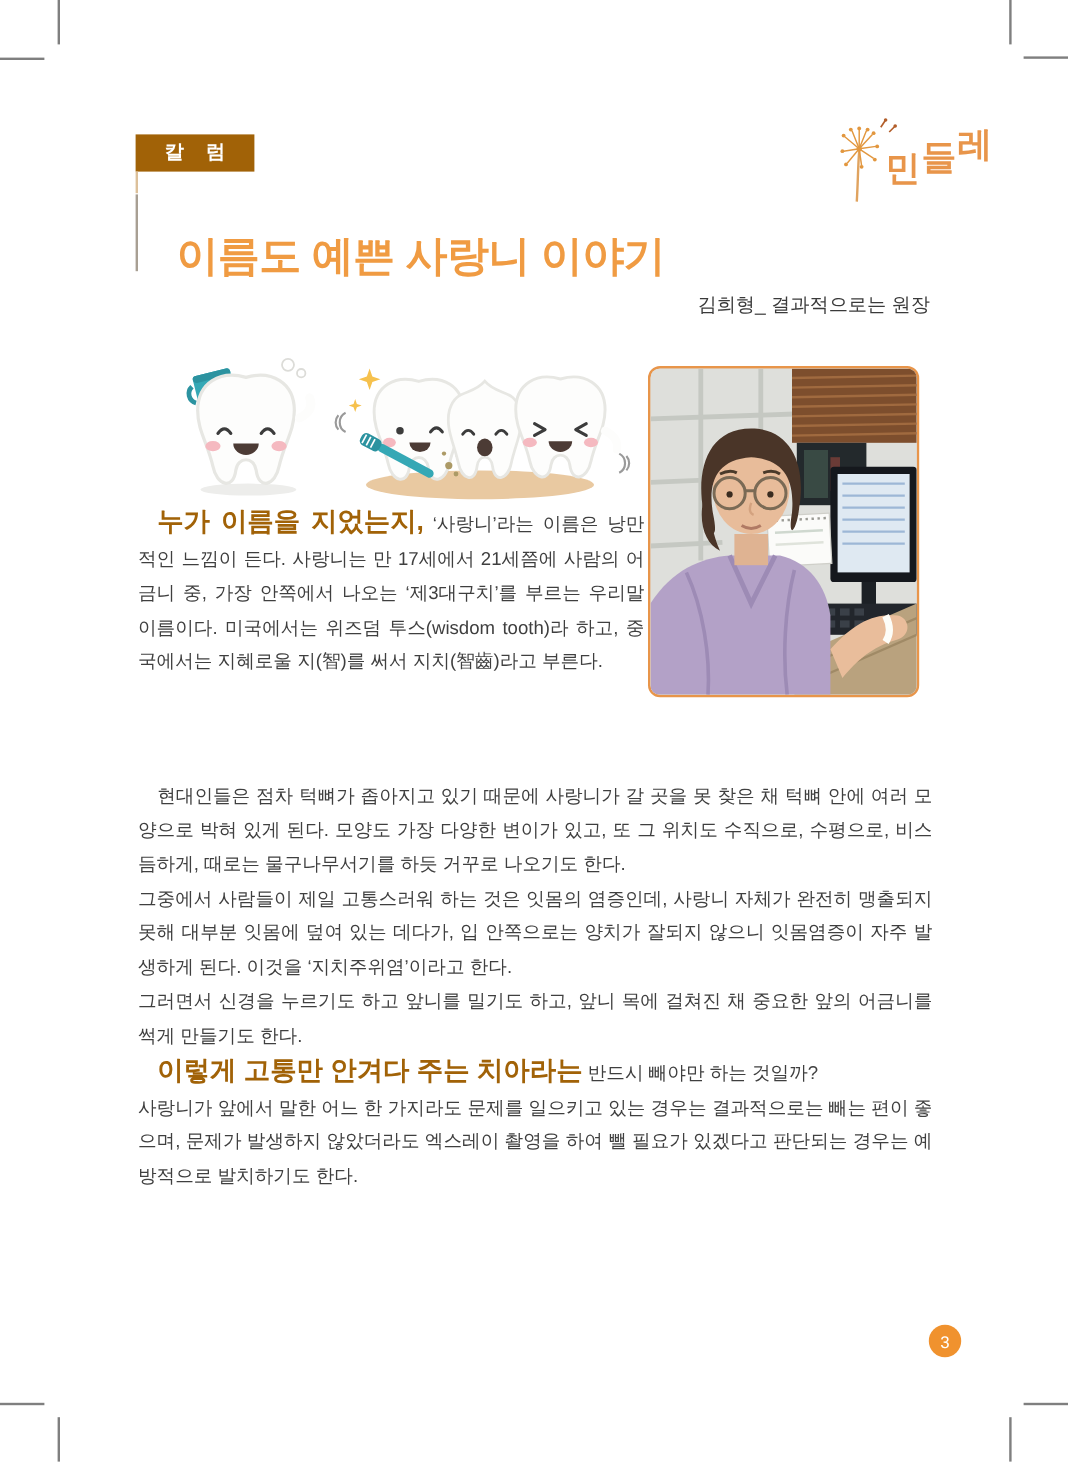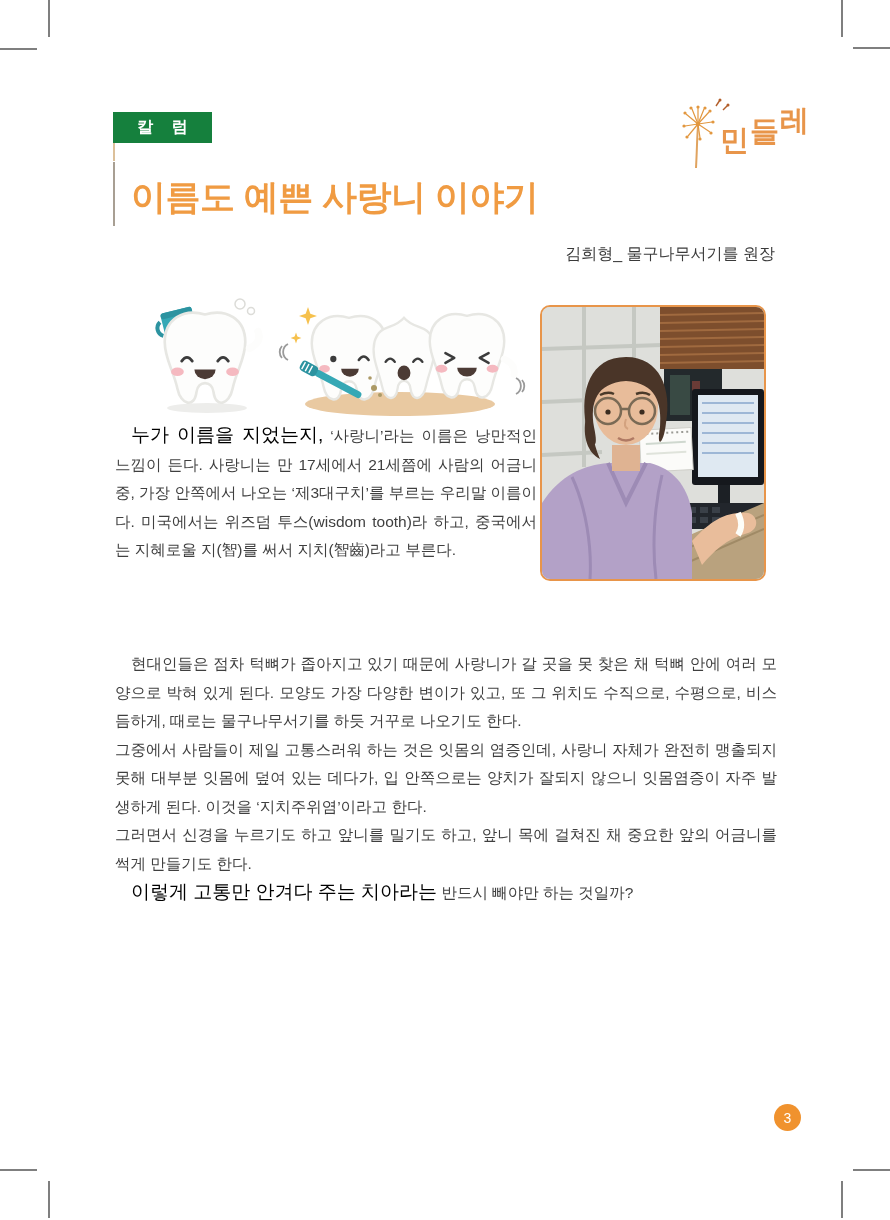--- a/index.html
+++ b/index.html
@@ -7,34 +7,34 @@
     width:890px; height:1220px; position:relative; background:#ffffff;
     font-family:"Liberation Sans", sans-serif; overflow:hidden;
   }
   .crop { position:absolute; background:#7f7f7f; }
   .crop.v { width:2px; height:37px; }
   .crop.h { width:37px; height:2px; }
 
   
   .badge {
     position:absolute; left:113px; top:112px; width:99px; height:31px;
-    background:#15803d; color:#fff; font-size:16px; font-weight:bold;
+    background:#a16207; color:#fff; font-size:16px; font-weight:bold;
     letter-spacing:7px; display:flex; align-items:center; justify-content:center;
     padding-left:7px; box-sizing:border-box;
   }
   .badge-pole { position:absolute; left:113px; top:143px; width:2px; height:18px; background:#dcc09a; }
-  .logo { position:absolute; left:682px; top:98px; width:140px; height:72px; }
+  .logo { position:absolute; left:700px; top:98px; width:140px; height:72px; }
   .logo-text { position:absolute; left:38px; top:14px; font-weight:800; color:#e8954a; font-size:29px; letter-spacing:1px; }
   .logo-text .c0 { position:relative; top:9px; }
   .logo-text .c1 { position:relative; top:0px; }
   .logo-text .c2 { position:relative; top:-11px; }
 
   .title-bar { position:absolute; left:113px; top:162px; width:2px; height:64px; background:#a89f93; }
   .title {
-    position:absolute; left:131px; top:174px; margin:0;
+    position:absolute; left:131px; top:174px; margin:16px;
     font-size:35px; font-weight:bold; color:#f09b42; letter-spacing:-0.5px;
   }
   .byline {
     position:absolute; right:115px; top:244px; font-size:16px; color:#3a3a3a;
   }
   .byline b { font-weight:normal; }
 
   
   .illus { position:absolute; left:112px; top:296px; width:415px; height:128px; }
   .photo {
@@ -43,21 +43,21 @@
     background:#dedfdb;
   }
 
   
   .body-text { font-size:15.5px; color:#3f3f3f; line-height:28.5px; text-align:justify; }
   .body-text p { margin:0; }
   .indent { text-indent:16px; }
   .gap { margin-top:15px; }
   .col-narrow { position:absolute; left:115px; top:421px; width:422px; }
   .col-full   { position:absolute; left:115px; top:650px; width:662px; }
-  .lead { color:#000000; font-weight:normal; font-size:19px; }
+  .lead { color:#a16207; font-weight:bold; font-size:22px; }
 
   .pagenum {
     position:absolute; left:774px; top:1104px; width:27px; height:27px;
     border-radius:50%; background:#f0922e; color:#fff; font-size:14px;
     display:flex; align-items:center; justify-content:center;
   }
 </style>
 </head>
 <body>
 
@@ -116,21 +116,21 @@
   </svg>
   <div class="logo-text">
     <span class="c0">민</span><span class="c1">들</span><span class="c2">레</span>
   </div>
 </div>
 
 <div class="title-bar"></div>
 <h1 class="title">이름도 예쁜 사랑니 이야기</h1>
 
 <div class="byline">
-  <b>김희형_</b><span> 물구나무서기를 원장</span>
+  <b>김희형_</b><span> 결과적으로는 원장</span>
 </div>
 
 <div class="illus">
   <svg width="415" height="128" viewBox="0 0 415 128">
     <defs>
       <path id="tooth" d="M50,8 C30,2 12,12 12,34 C12,50 20,60 24,78 C27,93 40,97 42,81 C43.5,70 56.5,70 58,81 C60,97 73,93 76,78 C80,60 88,50 88,34 C88,12 70,2 50,8 Z"></path>
     </defs>
 
     <ellipse cx="288" cy="108" rx="95" ry="12" fill="#e9c9a1"></ellipse>
     <ellipse cx="95" cy="112" rx="40" ry="5" fill="#ededeb"></ellipse>
@@ -305,15 +305,16 @@
 
 <div class="col-narrow body-text">
   <p class="indent"><span class="lead">누가 이름을 지었는지,</span><span> ‘사랑니’라는 이름은 낭만적인 느낌이 든다. 사랑니는 만 17세에서 21세쯤에 사람의 어금니 중, 가장 안쪽에서 나오는 ‘제3대구치’를 부르는 우리말 이름이다. 미국에서는 위즈덤 투스(wisdom tooth)라 하고, 중국에서는 지혜로울 지(智)를 써서 지치(智齒)라고 부른다.</span></p>
 </div>
 
 <div class="col-full body-text">
   <p class="indent">현대인들은 점차 턱뼈가 좁아지고 있기 때문에 사랑니가 갈 곳을 못 찾은 채 턱뼈 안에 여러 모양으로 박혀 있게 된다. 모양도 가장 다양한 변이가 있고, 또 그 위치도 수직으로, 수평으로, 비스듬하게, 때로는 물구나무서기를 하듯 거꾸로 나오기도 한다.</p>
   <p>그중에서 사람들이 제일 고통스러워 하는 것은 잇몸의 염증인데, 사랑니 자체가 완전히 맹출되지 못해 대부분 잇몸에 덮여 있는 데다가, 입 안쪽으로는 양치가 잘되지 않으니 잇몸염증이 자주 발생하게 된다. 이것을 ‘지치주위염’이라고 한다.</p>
   <p>그러면서 신경을 누르기도 하고 앞니를 밀기도 하고, 앞니 목에 걸쳐진 채 중요한 앞의 어금니를 썩게 만들기도 한다.</p>
   <p class="indent gap"><span class="lead">이렇게 고통만 안겨다 주는 치아라는</span><span> 반드시 빼야만 하는 것일까?</span></p>
+  <p>사랑니가 앞에서 말한 어느 한 가지라도 문제를 일으키고 있는 경우는 결과적으로는 빼는 편이 좋으며, 문제가 발생하지 않았더라도 엑스레이 촬영을 하여 뺄 필요가 있겠다고 판단되는 경우는 예방적으로 발치하기도 한다.</p>
 </div>
 
 <div class="pagenum">3</div>
 
 </body></html>

